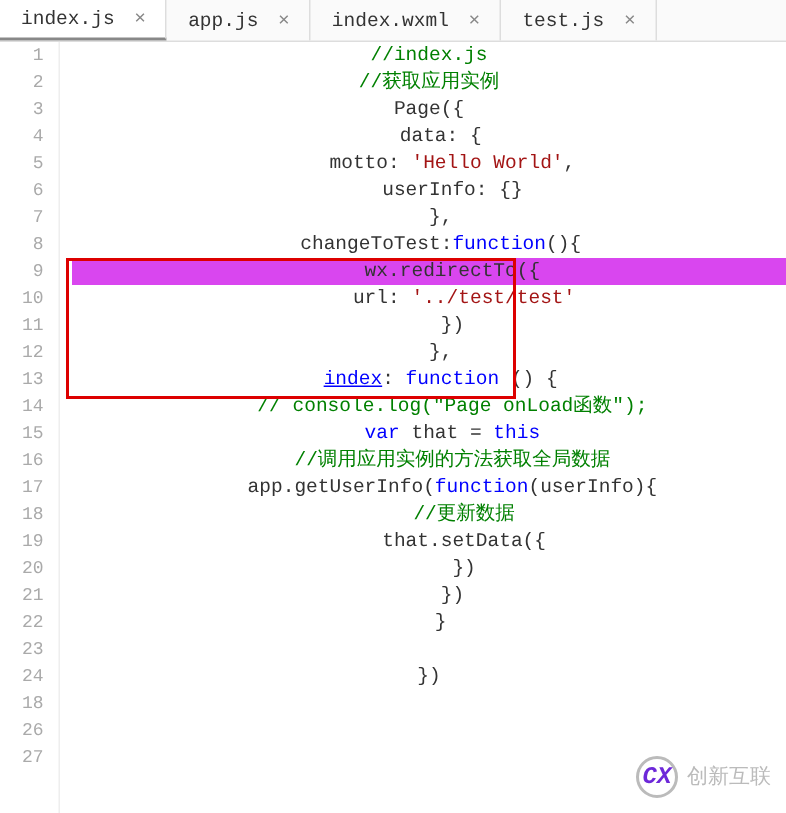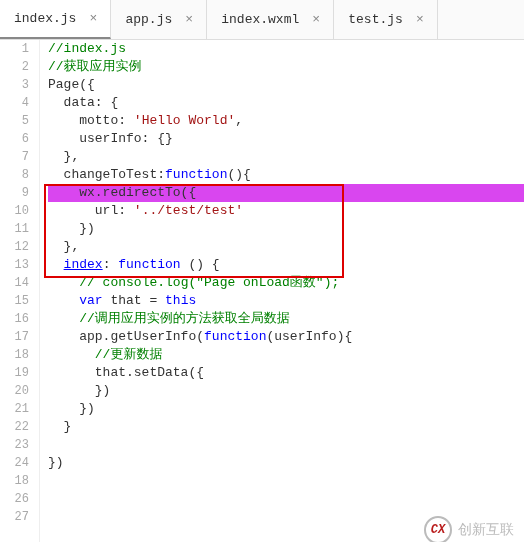--- a/index.html
+++ b/index.html
@@ -7,21 +7,21 @@
       font-family: Consolas, Monaco, 'Courier New', monospace;
       font-size: 13px;
       background: #fff;
       width: 524px;
       height: 542px;
       overflow: hidden;
     }
     .tabs {
       display: flex;
       border-bottom: 1px solid #ddd;
-      height: 40px;
+      height: 28px;
       background: #fafafa;
     }
     .tab {
       display: flex;
       align-items: center;
       padding: 0 12px 0 14px;
       border-right: 1px solid #ddd;
       font-size: 13px;
       color: #333;
       gap: 12px;
@@ -54,20 +54,21 @@
       user-select: none;
     }
     .gutter .ln {
       height: 18px;
       line-height: 18px;
     }
     .code {
       flex: 1;
       padding-left: 8px;
       position: relative;
+      text-align: center;
     }
     .line {
       height: 18px;
       line-height: 18px;
       white-space: pre;
     }
     .c-comment { color: #008000; }
     .c-keyword { color: #0000ff; }
     .c-string { color: #a31515; }
     .c-fn { color: #0000ff; text-decoration: underline; }
@@ -95,23 +96,23 @@
       gap: 6px;
     }
     .watermark-logo {
       width: 28px;
       height: 28px;
       border: 2px solid #bbb;
       border-radius: 50%;
       display: flex;
       align-items: center;
       justify-content: center;
-      font-size: 12px;
+      font-size: 16px;
       font-style: italic;
-      color: #b91c1c;
+      color: #6d28d9;
       font-weight: bold;
     }
   </style>
 </head>
 <body>
 
 <div class="tabs">
   <div class="tab active">
     <span>index.js</span>
     <span class="tab-close">×</span>

